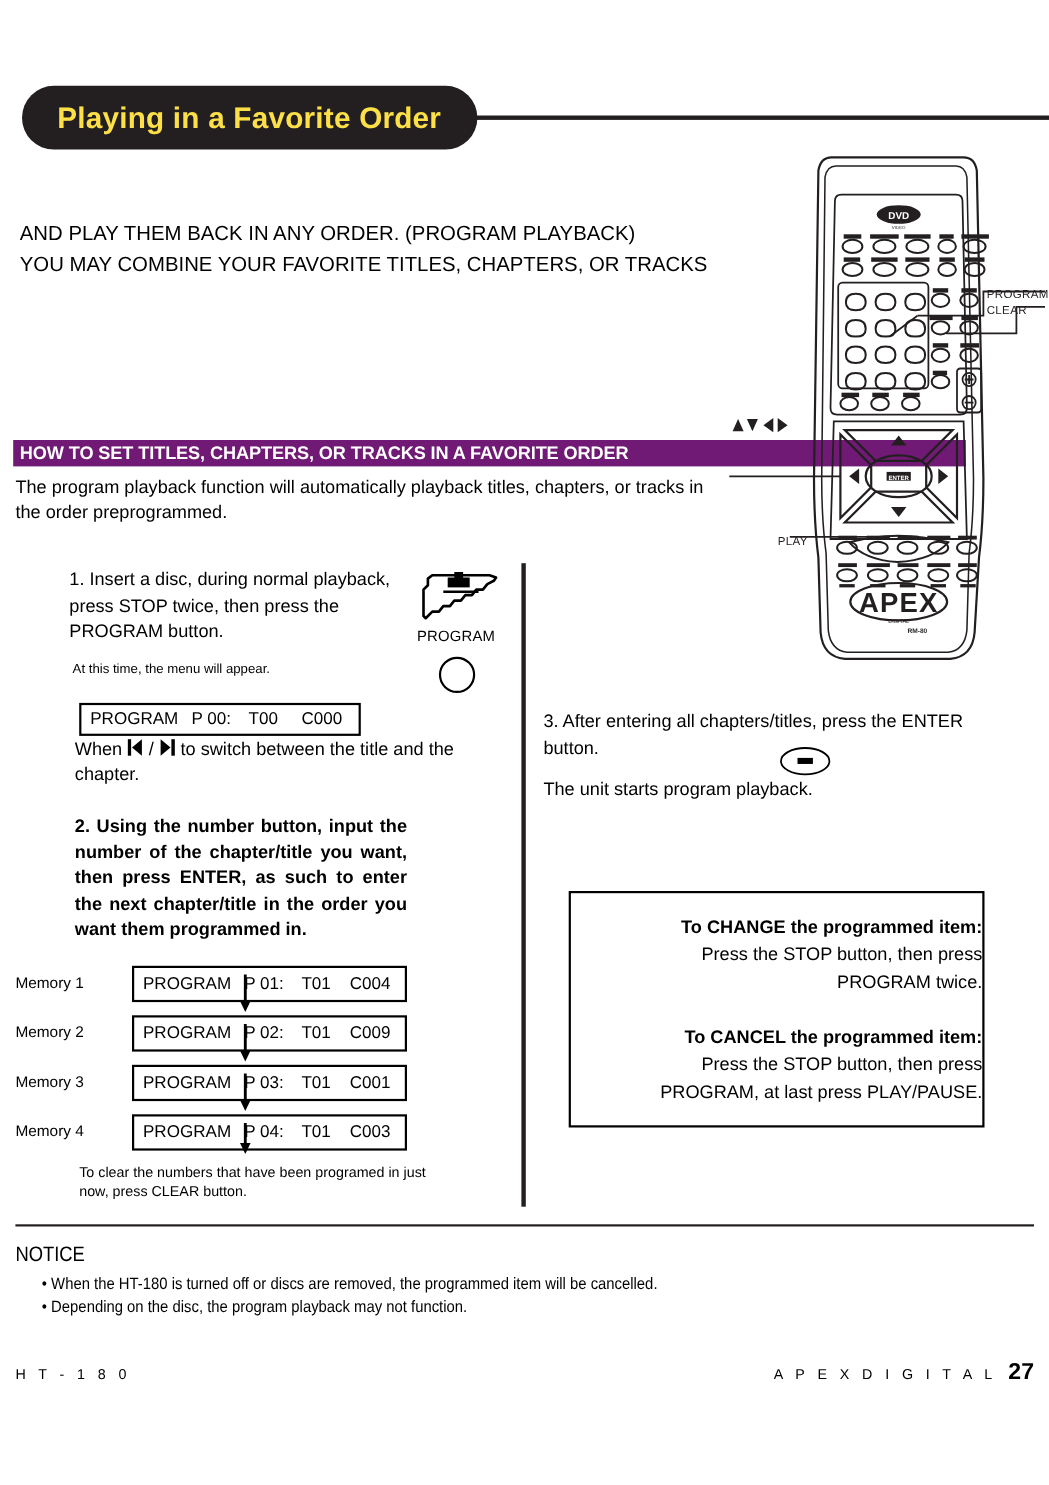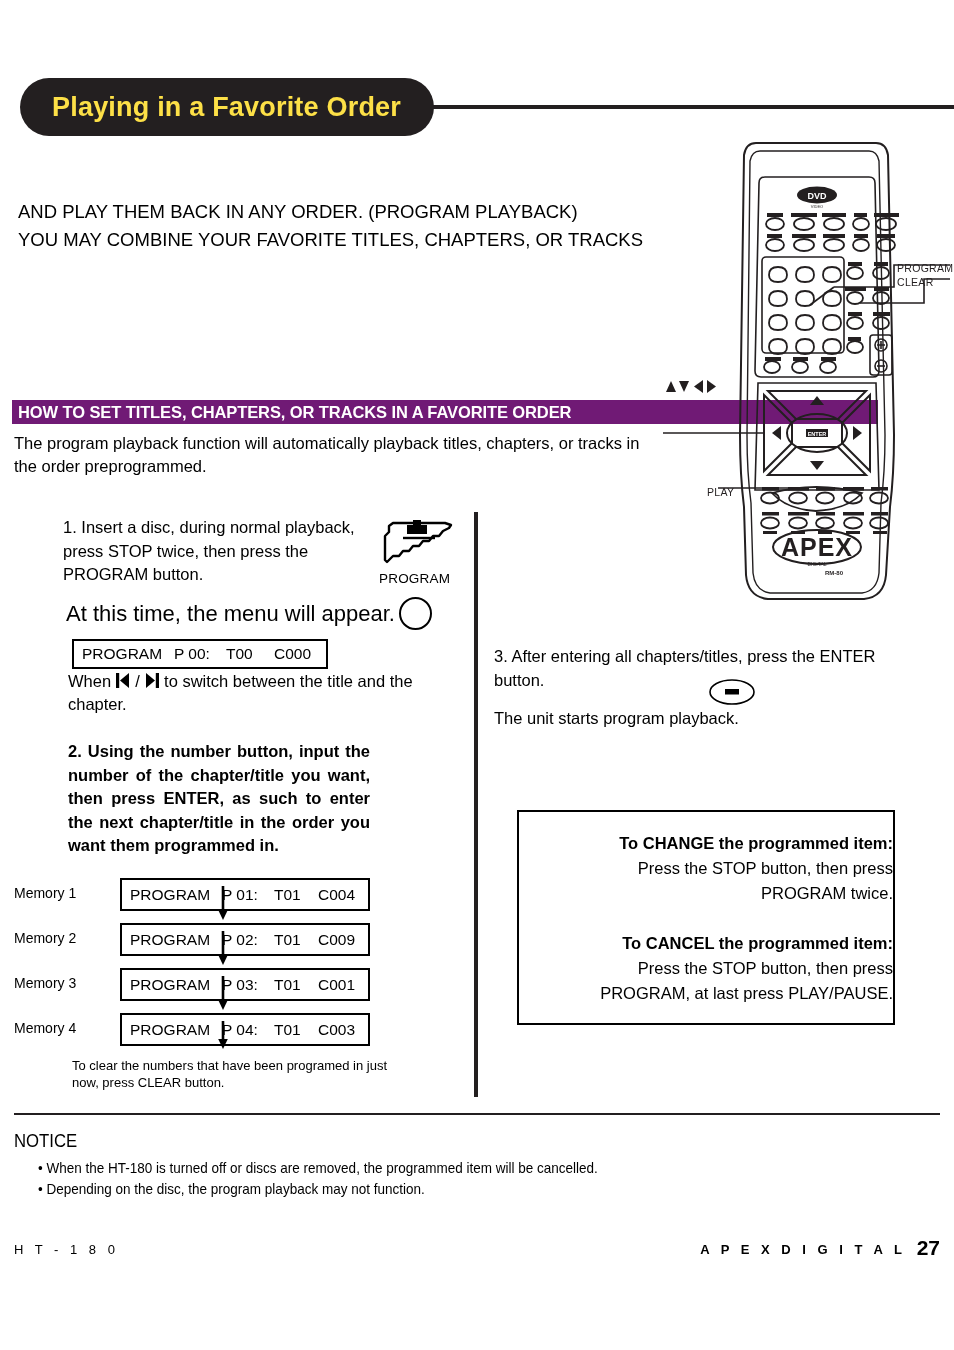--- a/index.html
+++ b/index.html
@@ -60,21 +60,21 @@
     width:4px;height:585px;background:#231f20;
   }
 
   
   .step1{
     position:absolute;left:63px;top:516px;width:310px;
     font-size:16.5px;line-height:23.5px;font-weight:normal;
   }
   .step1-note{
     position:absolute;left:66px;top:601px;width:330px;
-    font-size:22px;
+    font-size:12px;
   }
 
   .prog-icon{position:absolute;left:383px;top:520px;width:72px;height:46px;}
   .prog-icon-label{
     position:absolute;left:379px;top:571px;
     font-size:13.5px;letter-spacing:.2px;
   }
   .prog-circle{
     position:absolute;left:399px;top:597px;
     width:29px;height:29px;border:2px solid #000;border-radius:50%;
@@ -175,21 +175,20 @@
 
   
   .ft-left{
     position:absolute;left:14px;top:1242px;
     font-size:13px;letter-spacing:4px;
   }
   .ft-right{
     position:absolute;right:48px;top:1242px;
     font-size:13px;letter-spacing:4px;
     white-space:nowrap;
-    font-weight:bold;
   }
   .ft-page{
     position:absolute;right:14px;top:1236px;
     font-size:21px;font-weight:bold;
   }
 
   
   .remote{position:absolute;left:648px;top:135px;width:306px;height:475px;text-decoration:underline;}
   .remote svg{display:block;}
   .callout{

